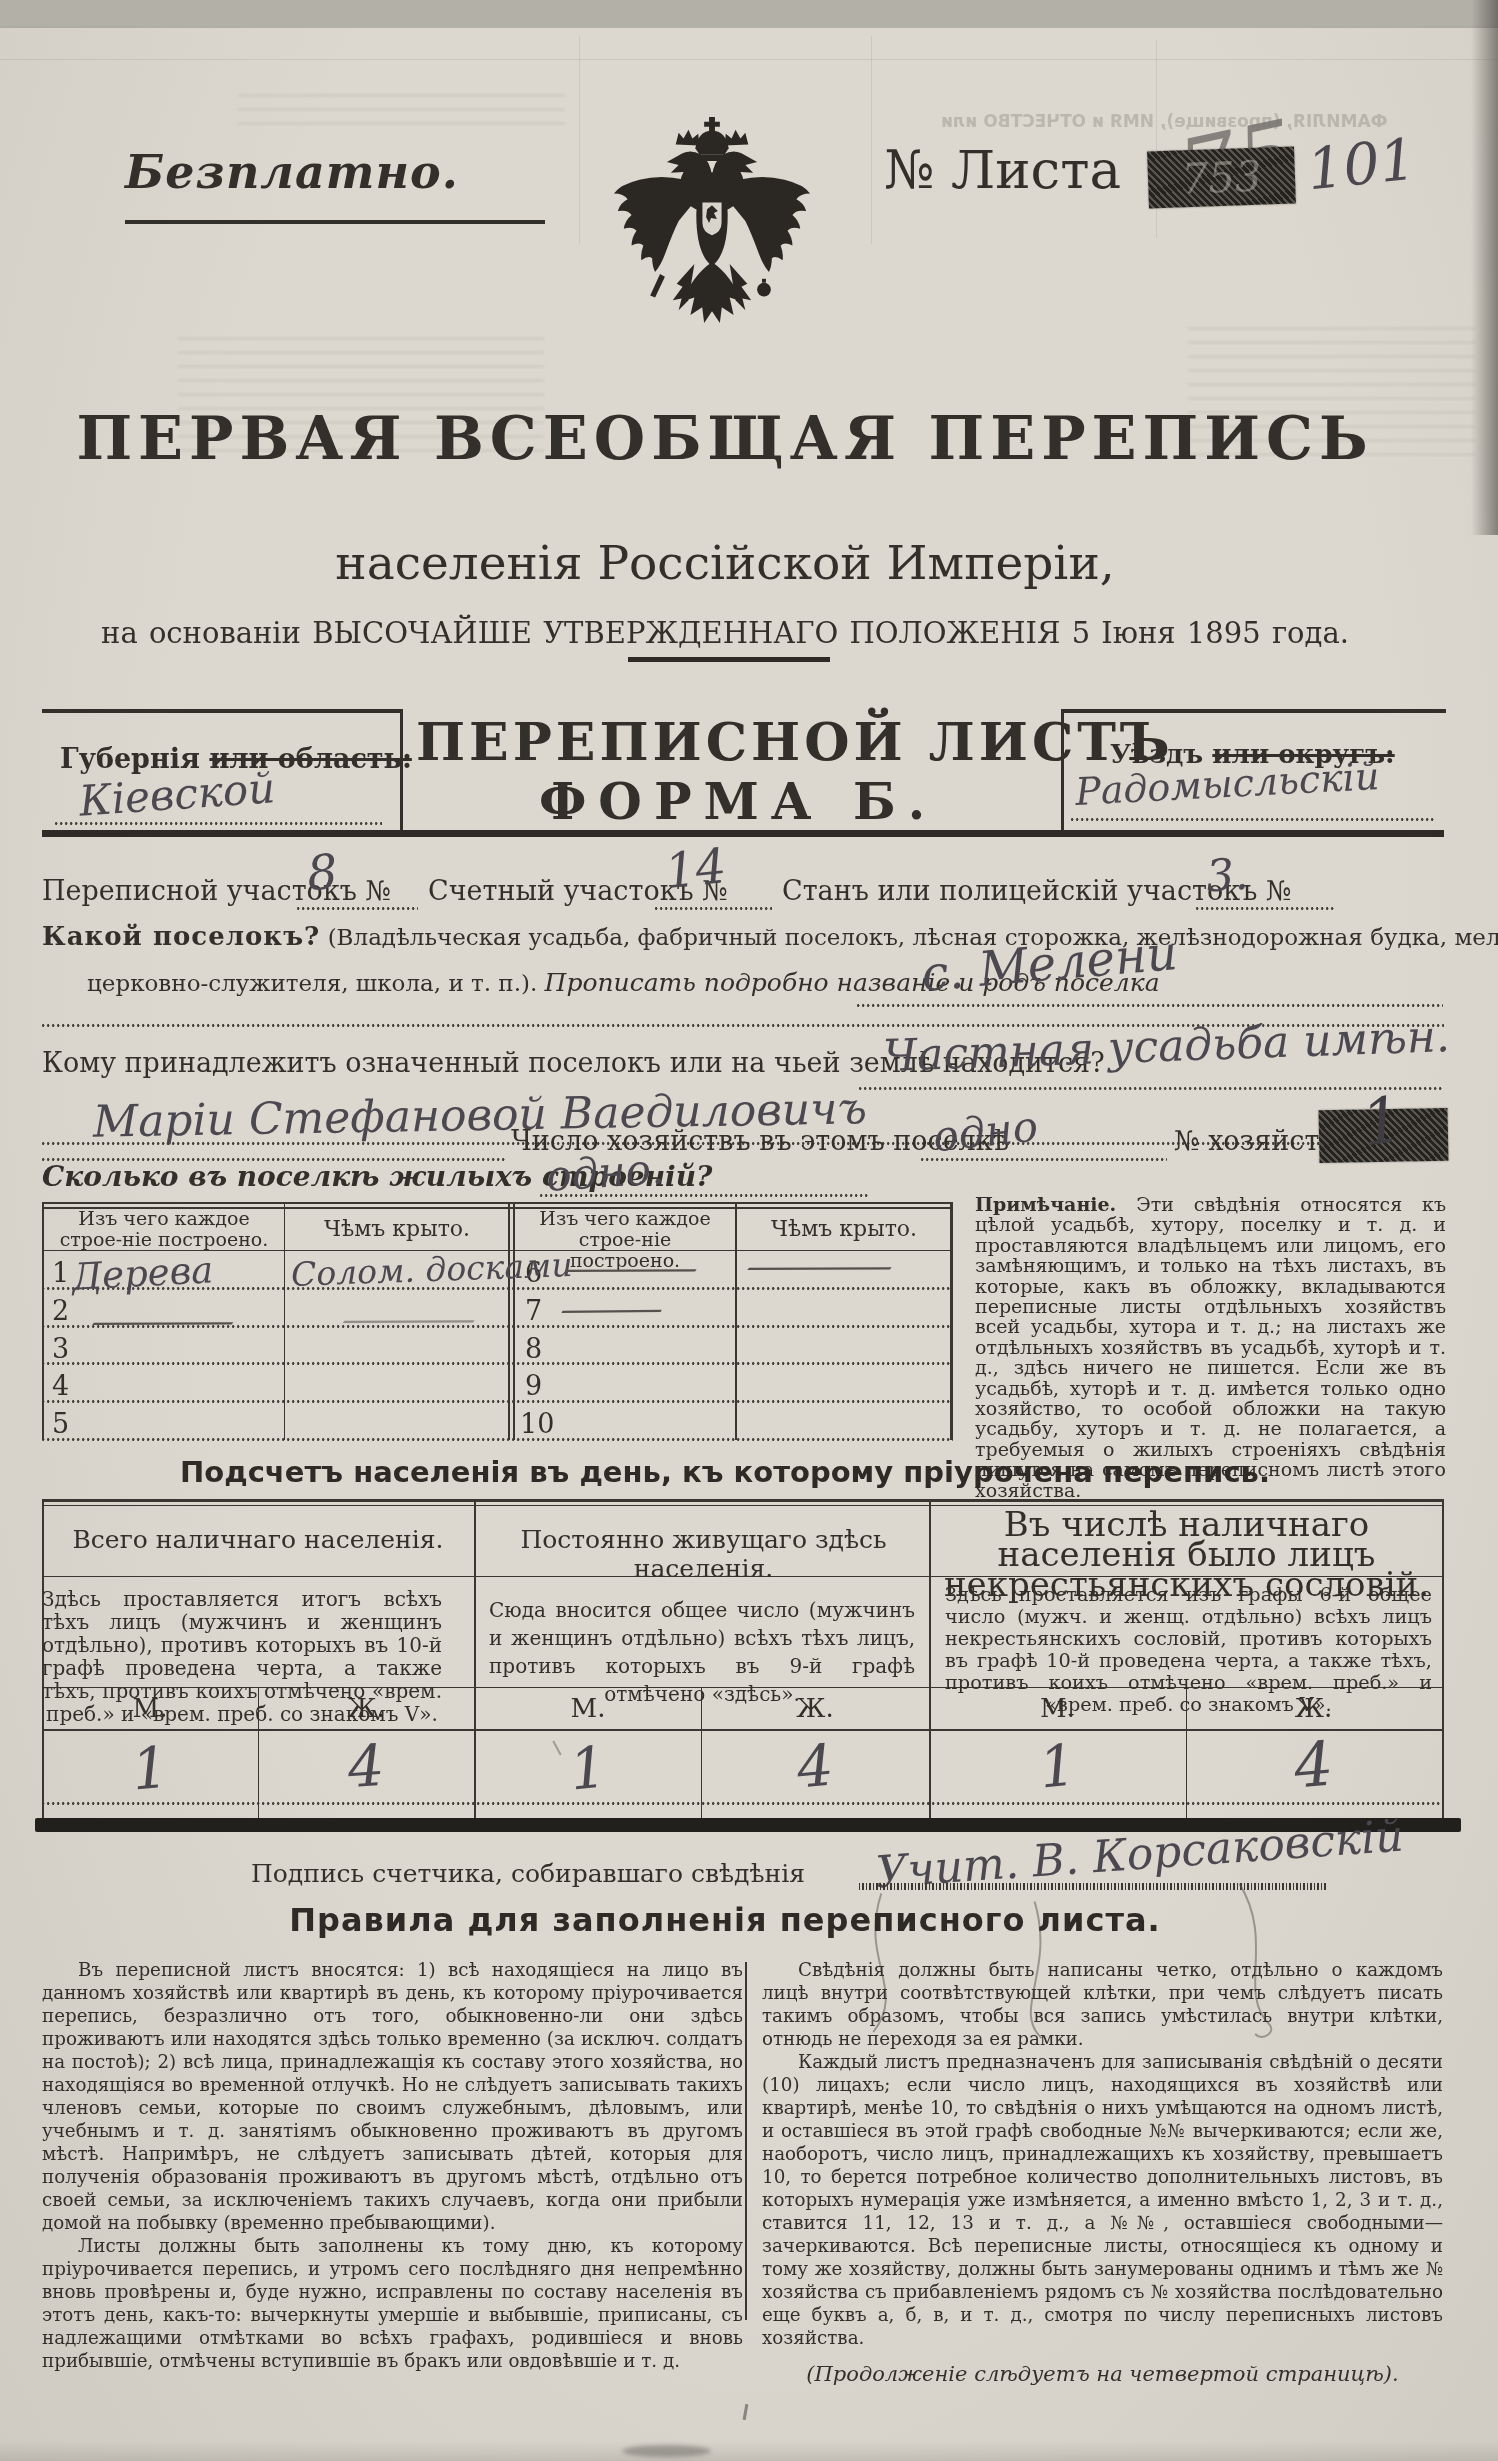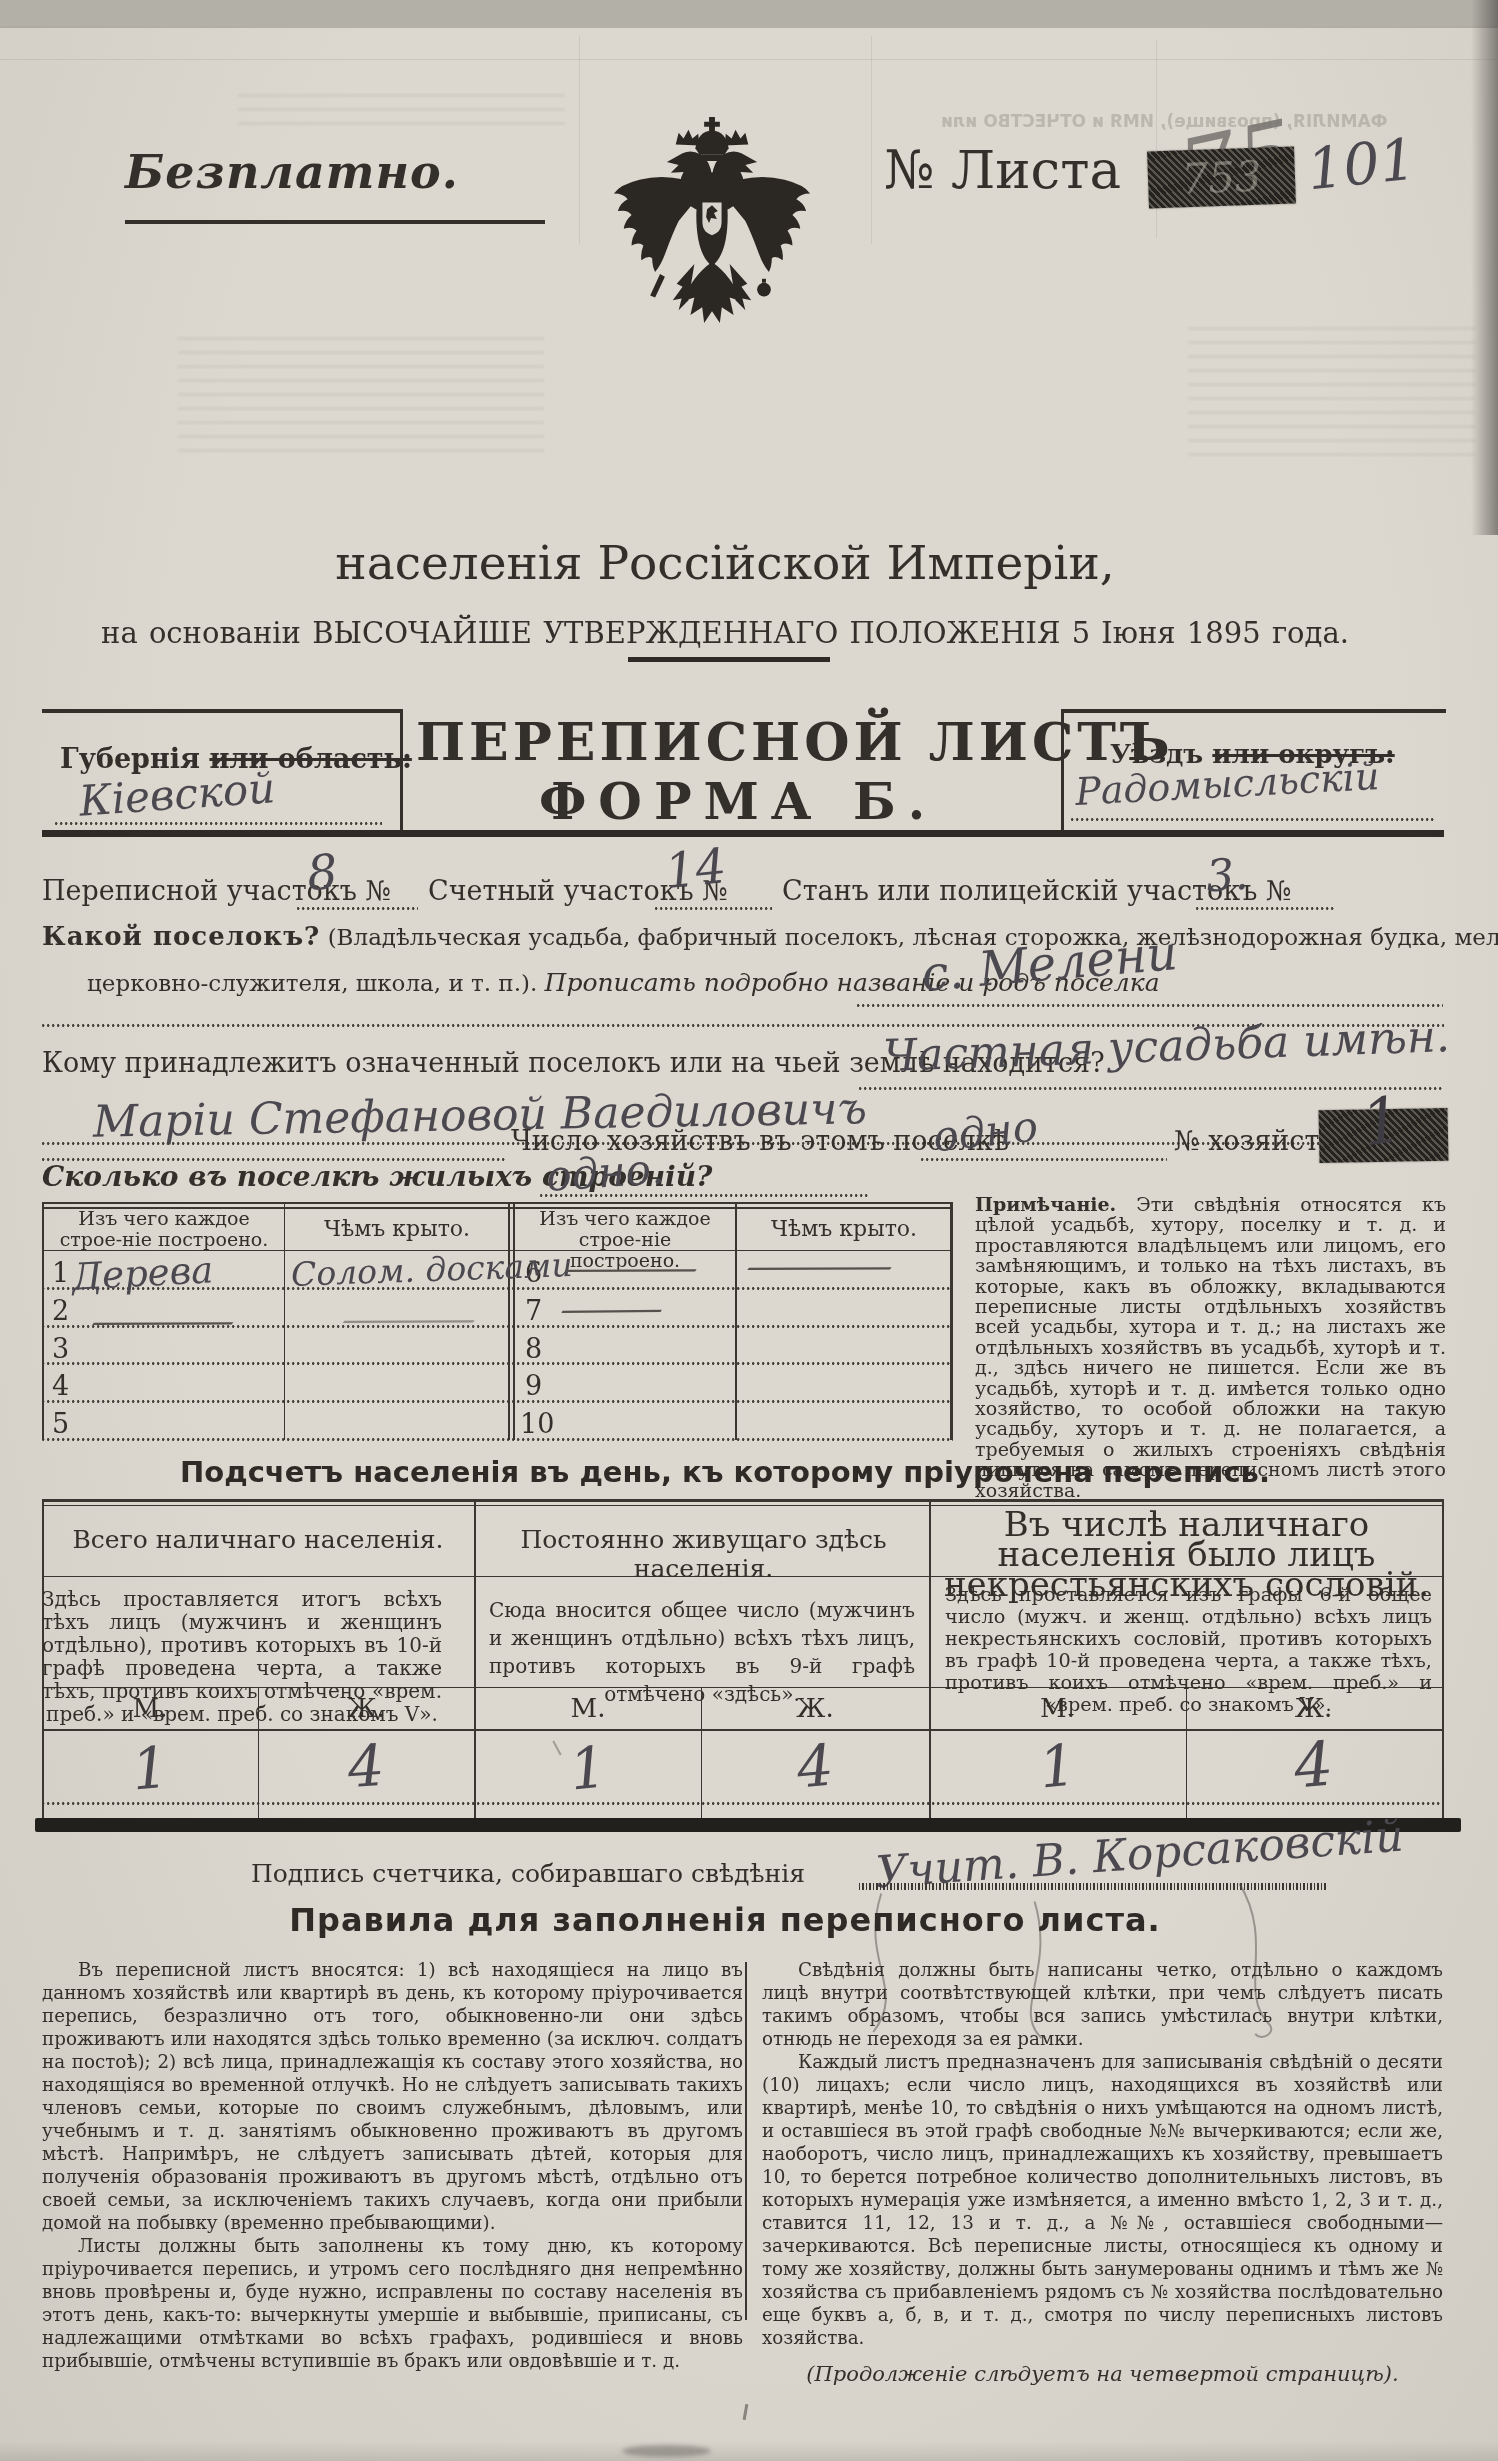--- a/index.html
+++ b/index.html
@@ -74,20 +74,21 @@
         <path d="M110,150 q-20,14 -30,40 l12,-4 -4,18 12,-8 2,16 8,-12 8,12 2,-16 12,8 -4,-18 12,4 q-10,-26 -30,-40 z"></path>
         <path d="M99,88 h22 v22 q0,10 -11,14 q-11,-4 -11,-14 z" fill="#d8d4cb" stroke="#2b2823" stroke-width="2.5"></path>
         <path d="M105,96 l5,-4 6,6 -4,2 3,6 -6,-1 -2,5 -3,-6 z"></path>
         <circle cx="163" cy="178" r="7"></circle>
         <path d="M161,167 h4 v4 h-4 z"></path>
         <path d="M57,162 l-10,22 5,2 10,-21 z"></path>
       </g>
     </svg>
   </div>
 
+  <div class="abs print b ctr" style="left:42px;top:404px;width:1366px;font-size:59px;letter-spacing:6px;">ПЕРВАЯ ВСЕОБЩАЯ ПЕРЕПИСЬ</div>
   <div class="abs print ctr" style="left:42px;top:535px;width:1366px;font-size:47px;">населенія Россійской Имперіи,</div>
   <div class="abs print ctr" style="left:42px;top:616px;width:1366px;font-size:29px;word-spacing:2px;">на основаніи ВЫСОЧАЙШЕ УТВЕРЖДЕННАГО ПОЛОЖЕНІЯ 5 Іюня 1895 года.</div>
   <div class="abs" style="left:628px;top:657px;width:202px;height:5px;background:#2e2b27;"></div>
 
   <div class="abs" style="left:42px;top:709px;width:358px;height:121px;border-top:4px solid #33302b;border-right:3px solid #33302b;">
     <div class="print nowrap" style="position:absolute;left:18px;top:30px;font-size:27px;font-weight:bold;">
       <span>Губернія</span>
       <span class="struck">или область:</span>
     </div>
   </div>

